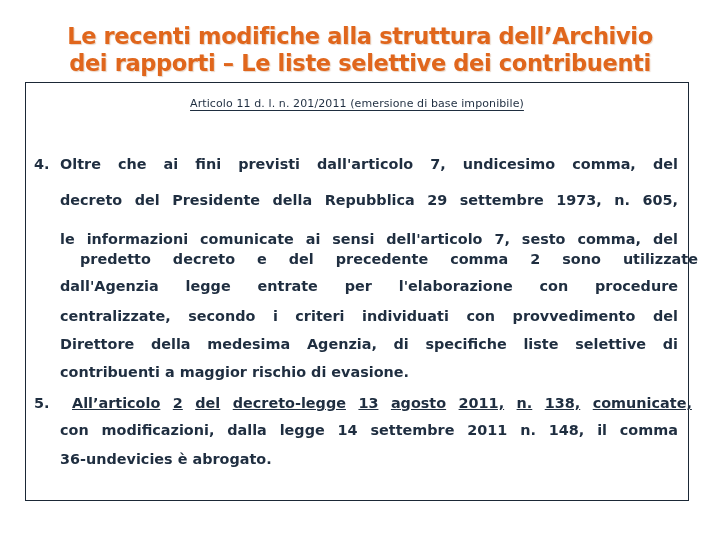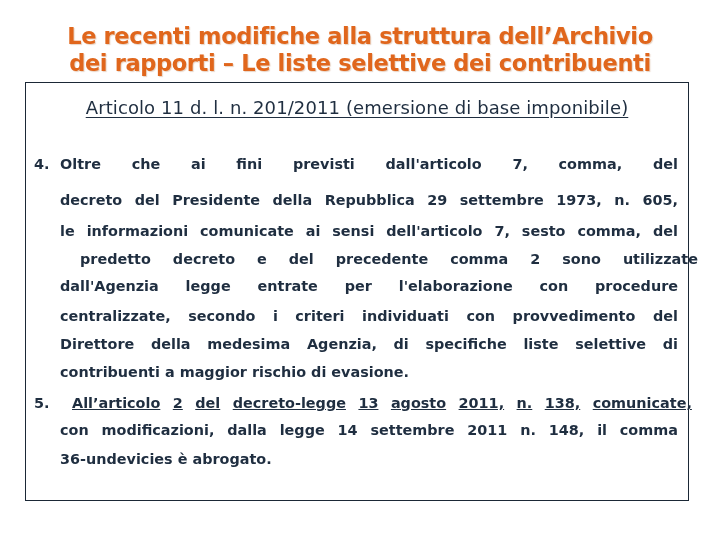--- a/index.html
+++ b/index.html
@@ -40,21 +40,21 @@
       background: #ffffff;
     }
     .article-heading {
       position: absolute;
       left: 0;
       top: 14px;
       width: 100%;
       text-align: center;
       color: #1f2e40;
       font-family: "DejaVu Sans", sans-serif;
-      font-size: 18px;
+      font-size: 11px;
       font-weight: normal;
       text-decoration: underline;
       text-underline-offset: 3px;
       letter-spacing: 0.1px;
       white-space: nowrap;
     }
     .para {
       position: absolute;
       color: #1f2e40;
       font-family: "DejaVu Sans", sans-serif;
@@ -87,36 +87,37 @@
   <div class="para" style="left:0; top:0; width:100%; height:100%;">
     <div class="line" style="left:8px; top:71px;">4.</div>
     <div class="line justified" style="left:34px; top:71px; width:618px;">
         <span>Oltre</span>
         <span>che</span>
         <span>ai</span>
         <span>fini</span>
         <span>previsti</span>
         <span>dall'articolo</span>
         <span>7,</span>
+        <span>undicesimo</span>
         <span>comma,</span>
         <span>del</span>
       </div>
     <div class="line justified" style="left:34px; top:107px; width:618px;">
         <span>decreto</span>
         <span>del</span>
         <span>Presidente</span>
         <span>della</span>
         <span>Repubblica</span>
         <span>29</span>
         <span>settembre</span>
         <span>1973,</span>
         <span>n.</span>
         <span>605,</span>
       </div>
-    <div class="line justified" style="left:34px; top:138px; width:618px;text-align:right;">
+    <div class="line justified" style="left:34px; top:146px; width:618px;text-align:right;">
         <span>le</span>
         <span>informazioni</span>
         <span>comunicate</span>
         <span>ai</span>
         <span>sensi</span>
         <span>dell'articolo</span>
         <span>7,</span>
         <span>sesto</span>
         <span>comma,</span>
         <span>del</span>

